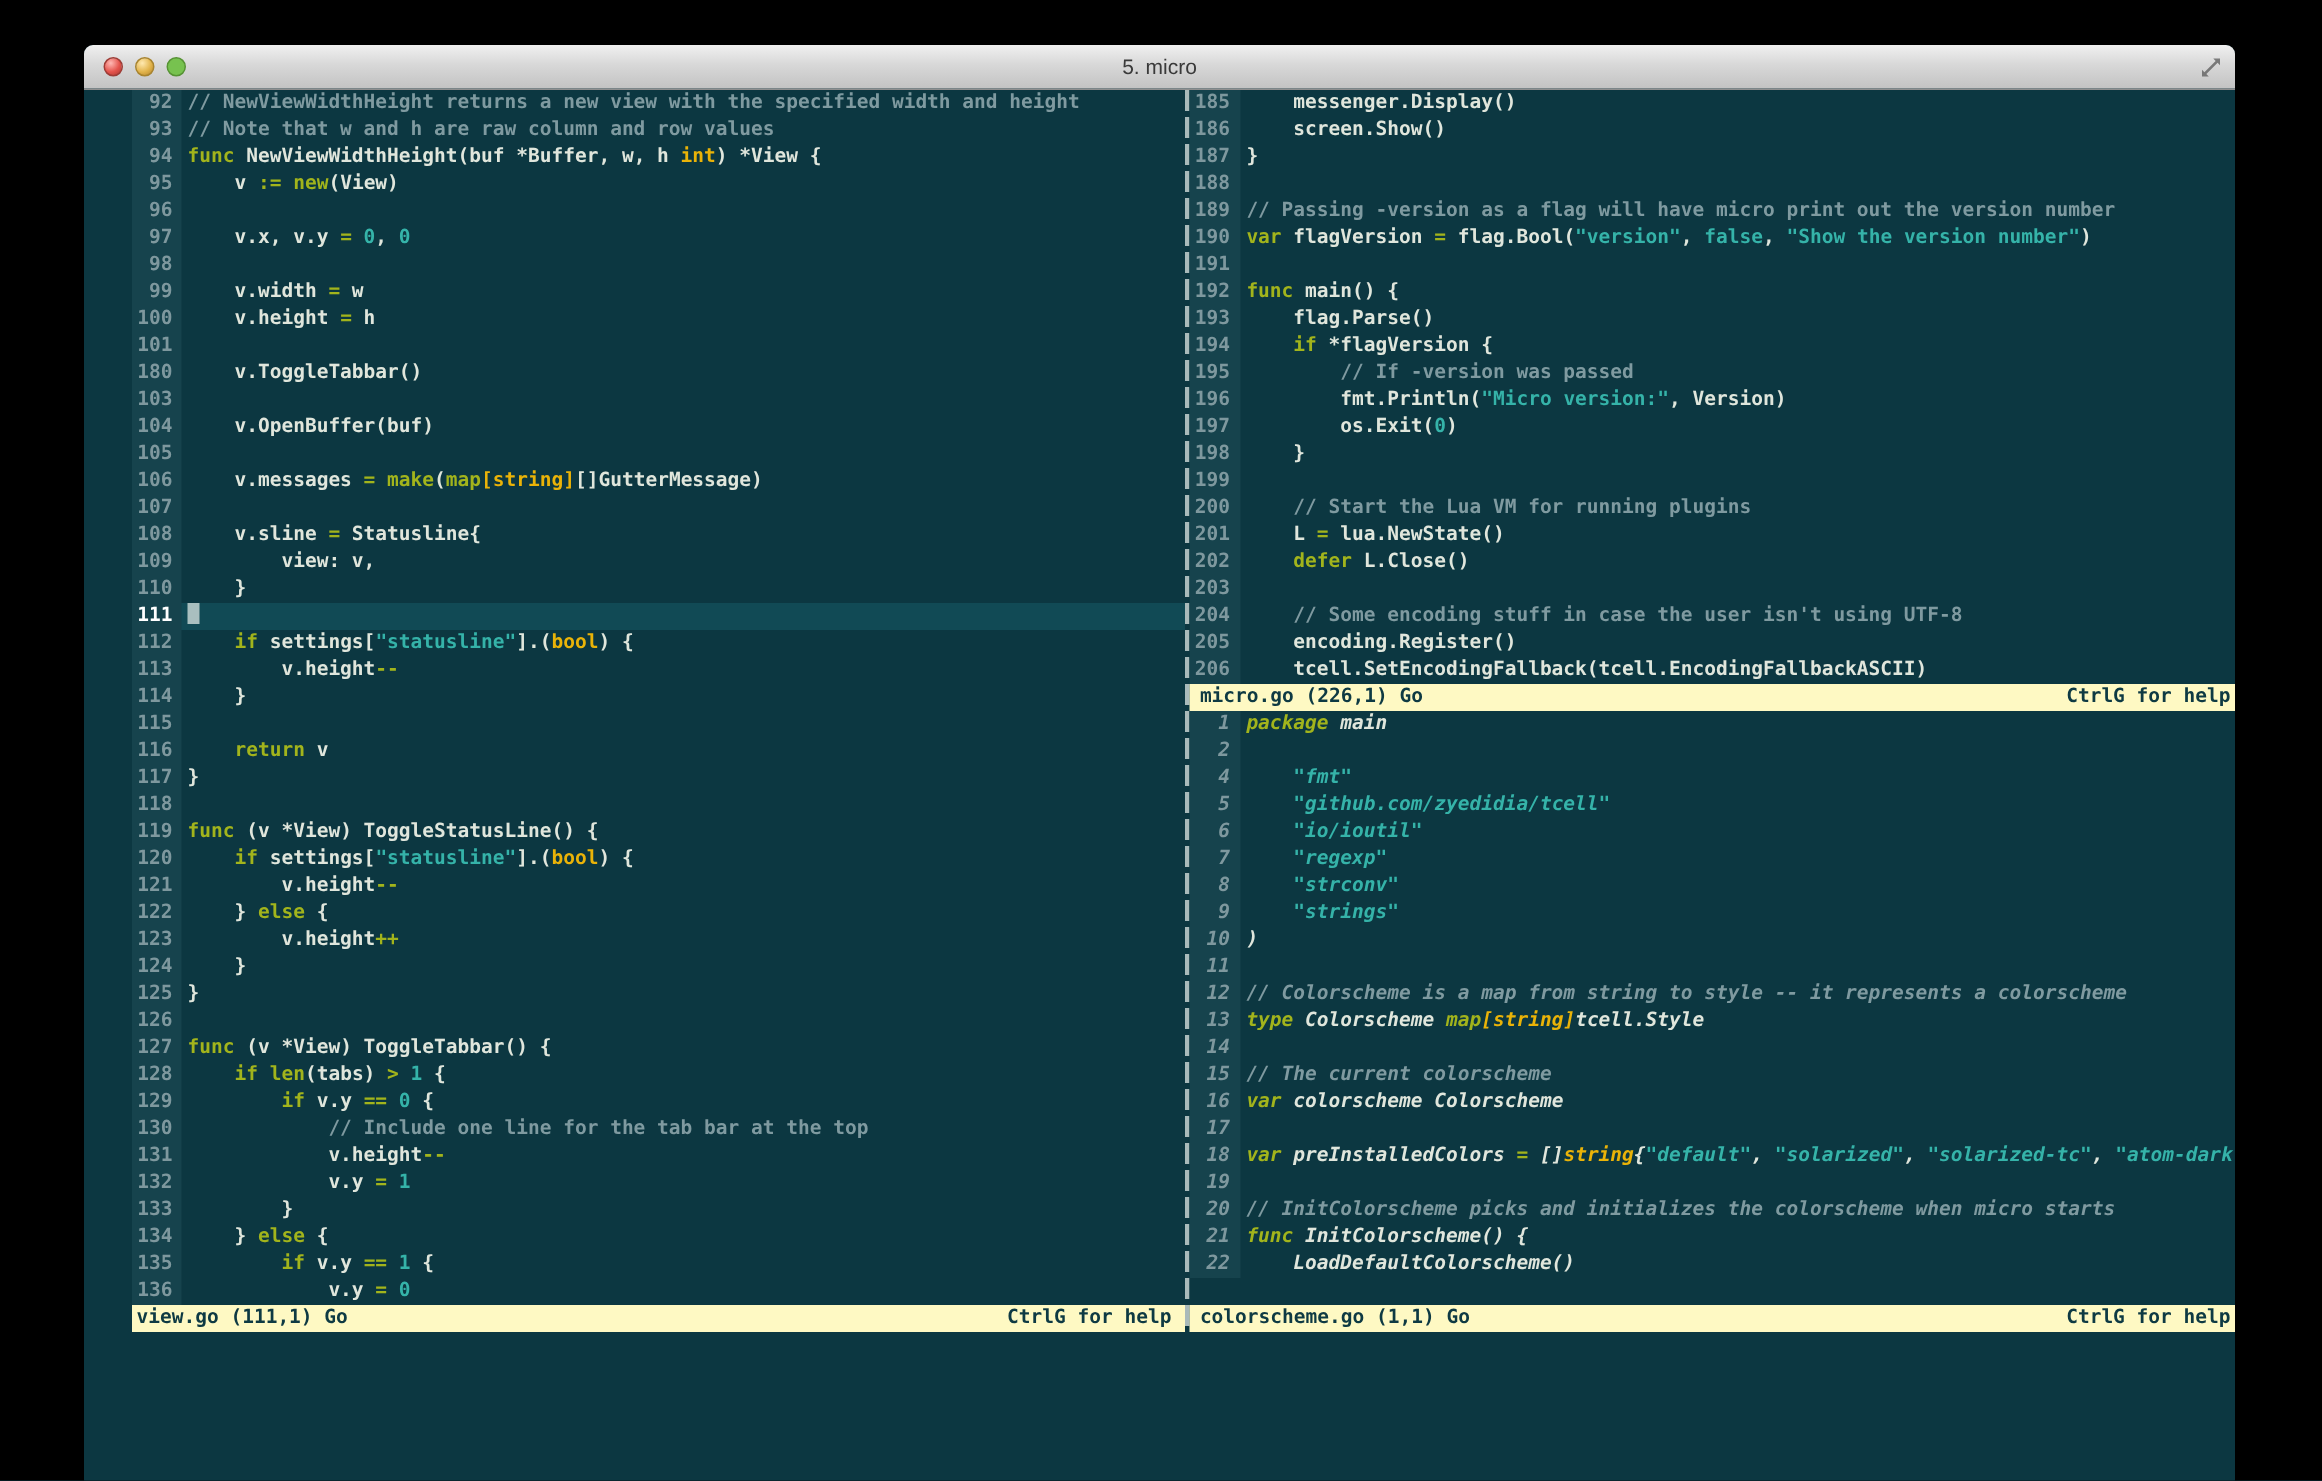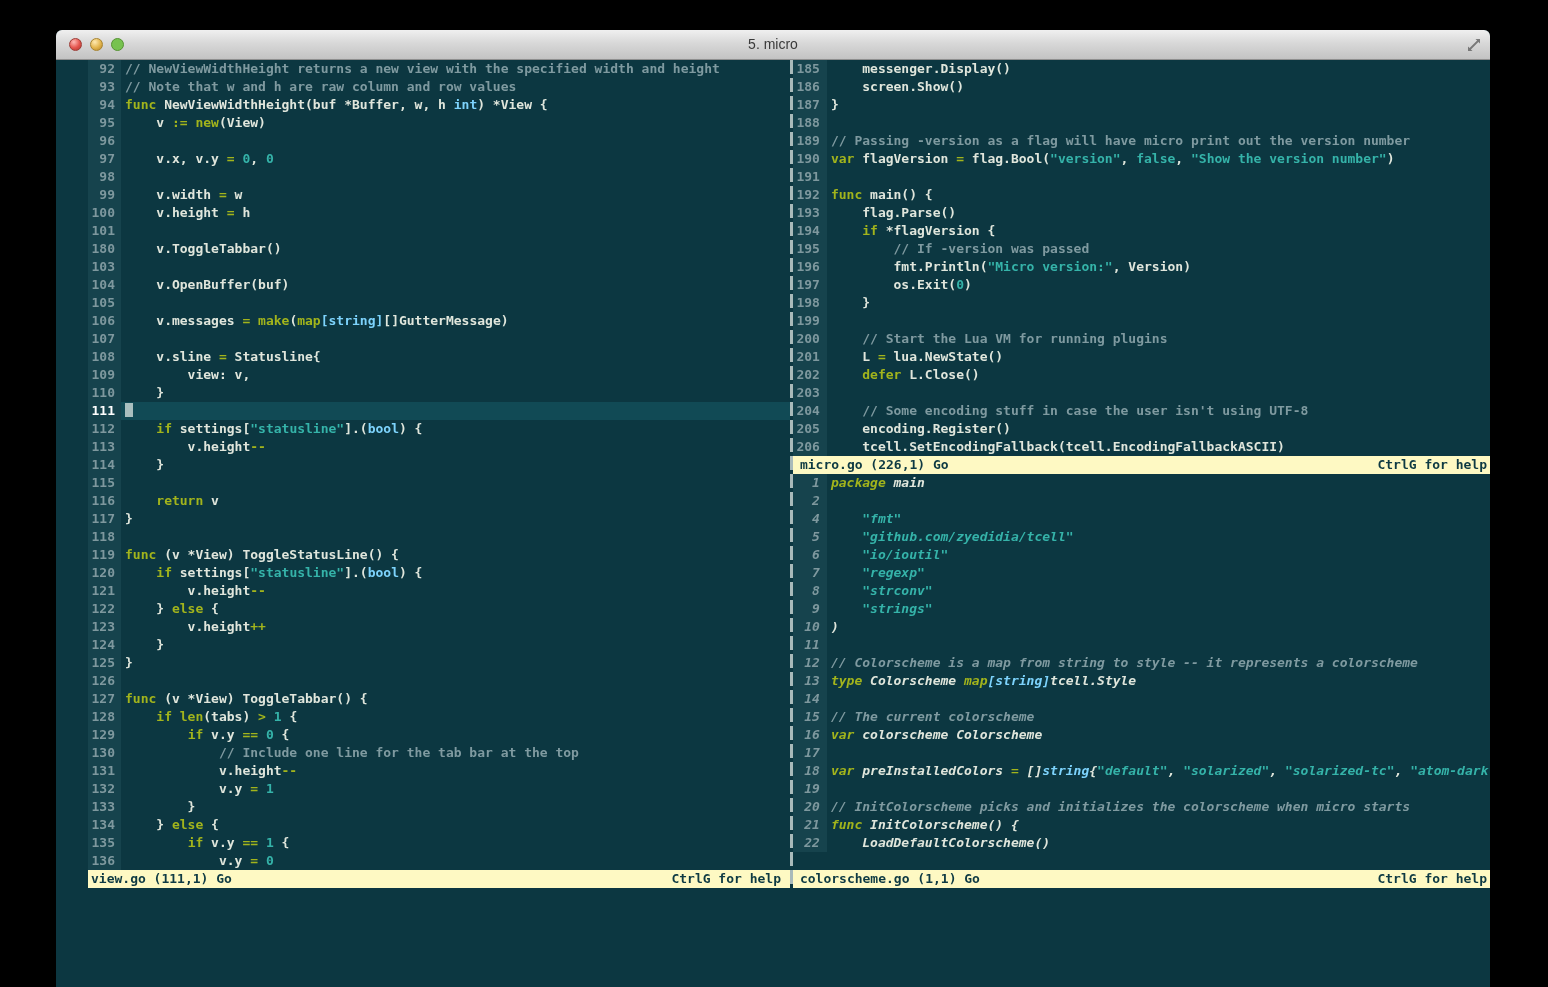--- a/index.html
+++ b/index.html
@@ -42,21 +42,21 @@
   .ln-l{width:33px;padding-right:6px;}
   .ln-r{width:34px;padding-right:7px;}
   .row.cur .ln{color:#ffffff;}
   .lc{padding-left:4px;}
   .cursor{display:inline-block;width:8px;height:14px;background:#a9bfbf;
           vertical-align:-2px;}
 
   
   .s-p{color:#e0e6dc;}
   .s-k{color:#a2b41c;}
-  .s-t{color:#7dd3fc;}
+  .s-t{color:#eab308;}
   .s-c{color:#35b3a9;}
   .s-m{color:#7f9aa0;}
 
   
   .statusbar{height:18px;line-height:18px;background:#fef9c3;color:#0e3a43;
              font-size:13px;font-weight:bold;display:flex;
              justify-content:space-between;white-space:pre;}
   .sb-left{padding:0 9px 0 3px;}
   .sb-right{padding:0 3px 0 7px;}
 

